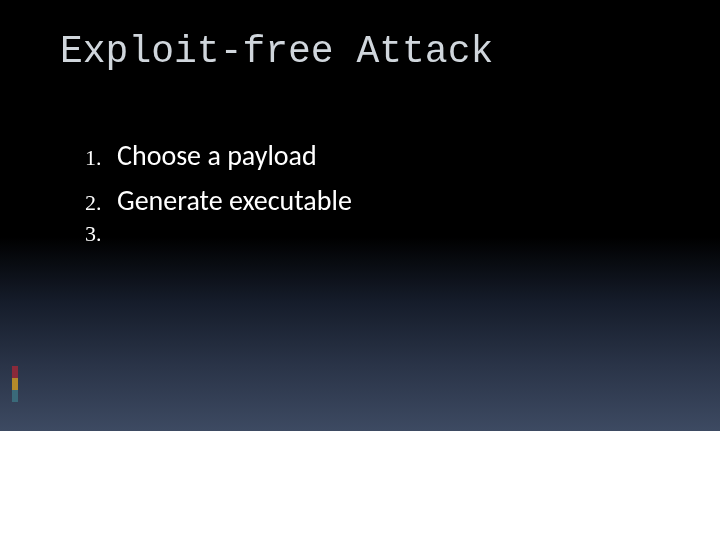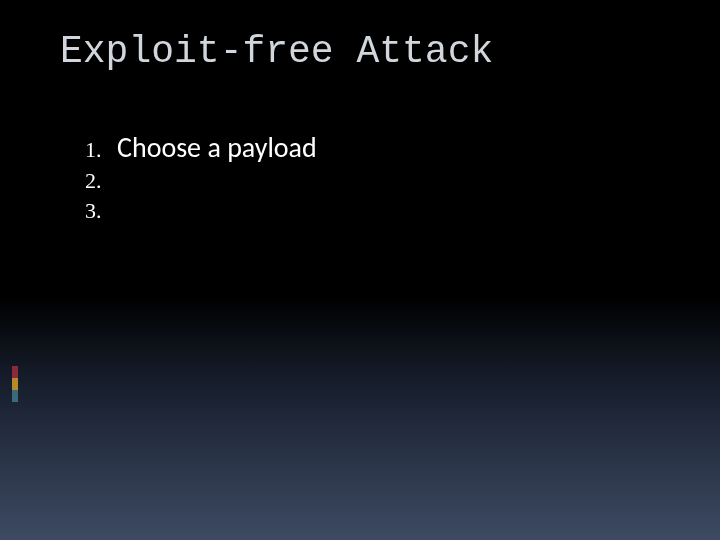--- a/index.html
+++ b/index.html
@@ -4,21 +4,21 @@
 <style>
   html, body {
     margin: 0;
     padding: 0;
     width: 720px;
     height: 540px;
     overflow: hidden;
   }
   .slide {
     width: 720px;
-    height: 540px;
+    height: 431px;
     background: linear-gradient(to bottom,
       #000000 0%,
       #000000 55%,
       #151c2a 70%,
       #2a3448 85%,
       #3d4a62 100%);
     position: relative;
     box-sizing: border-box;
     color: #e8e8e8;
   }
@@ -45,20 +45,21 @@
     margin-bottom: 2px;
   }
   .num {
     font-size: 22px;
     width: 32px;
     text-align: left;
     font-family: "Georgia", serif;
   }
   .item {
     font-size: 28px;
+    margin-top: 8px;
   }
   .accent-bars {
     position: absolute;
     left: 12px;
     top: 366px;
     display: flex;
     flex-direction: column;
   }
   .bar {
     width: 6px;
@@ -75,20 +76,21 @@
 
   <div class="title">Exploit-free Attack</div>
 
   <div class="list">
     <div class="list-row">
       <span class="num">1.</span>
       <span class="item">Choose a payload</span>
     </div>
     <div class="list-row">
       <span class="num">2.</span>
+      <span class="item">Generate executable</span>
     </div>
     <div class="list-row">
       <span class="num">3.</span>
     </div>
   </div>
 
   <div class="accent-bars">
     <div class="bar red"></div>
     <div class="bar orange"></div>
     <div class="bar teal"></div>

